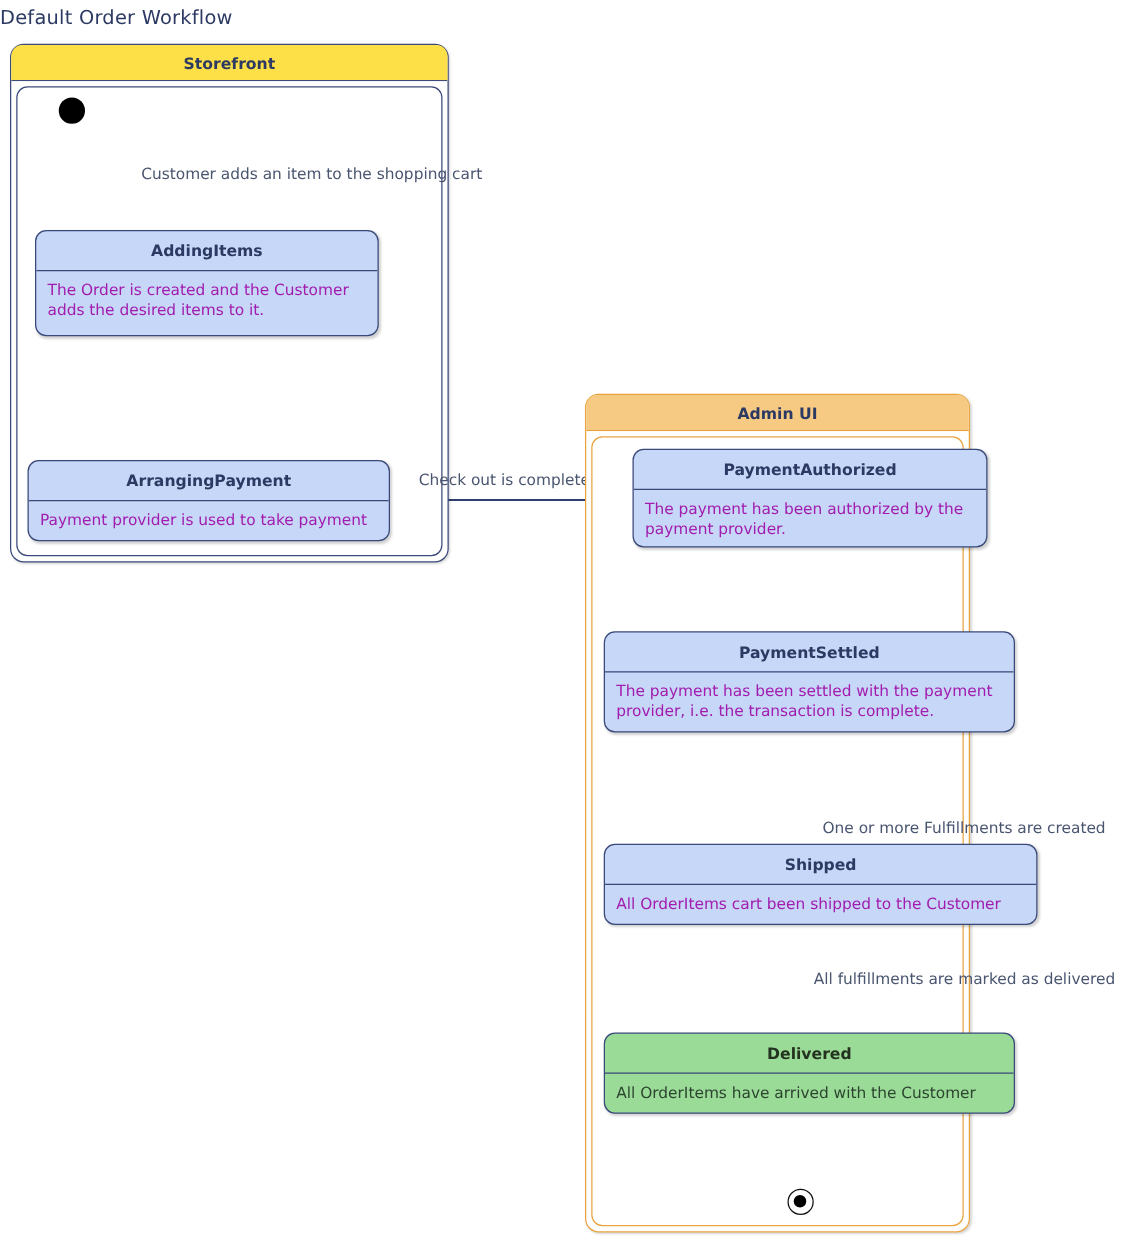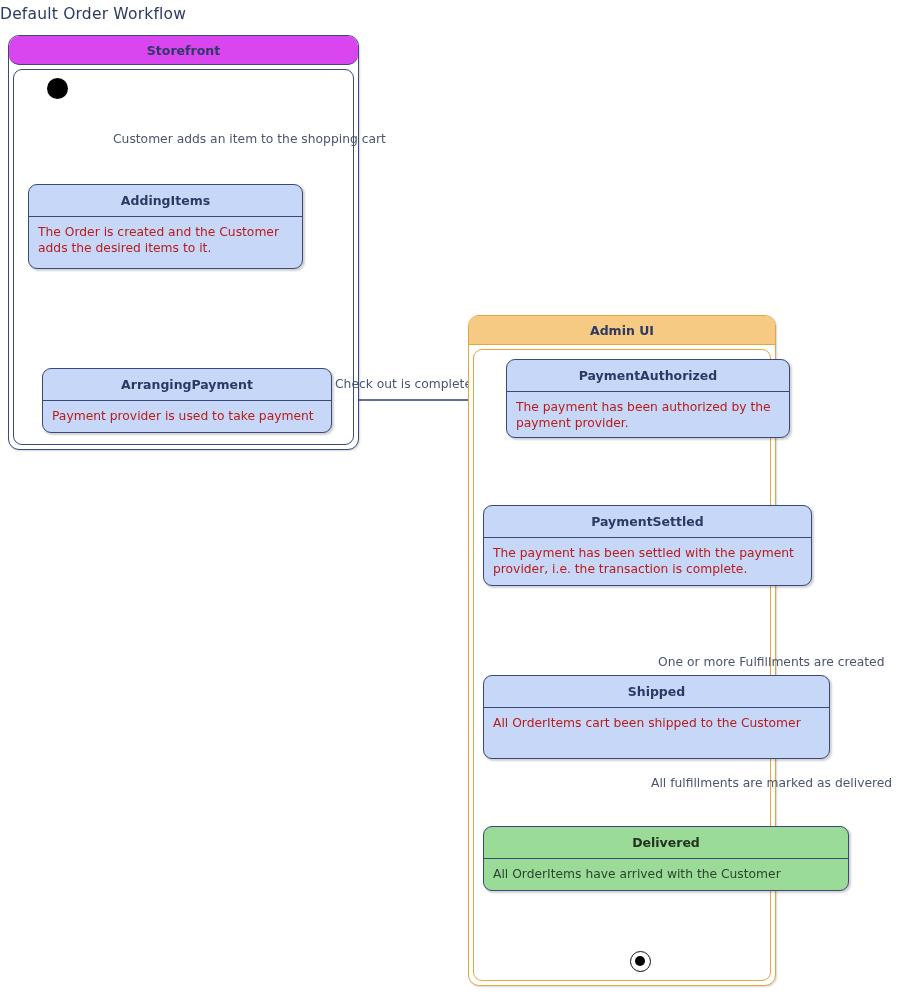--- a/index.html
+++ b/index.html
@@ -62,21 +62,21 @@
     position: absolute;
     left: 4px;
     right: 4px;
     top: 33px;
     bottom: 4px;
     background: #ffffff;
     border: 1.3px solid #3b4a7a;
     border-radius: 9px;
     box-sizing: border-box;
   }
-  .composite.blue > .comp-header { background: #d946ef; border-radius: 10px; }
+  .composite.blue > .comp-header { background: #fde047; }
   .composite.orange { border-color: #e9a440; }
   .composite.orange > .comp-header {
     background: #f7ca83;
     border-bottom-color: #e9a440;
   }
   .composite.orange > .comp-body { border-color: #e9a440; }
 
   
   .state {
     position: absolute;
@@ -91,21 +91,21 @@
     text-align: center;
     font-size: 12.5px;
     font-weight: bold;
     color: #2c3a63;
     padding: 8px 22px 8px;
     border-bottom: 1.5px solid #39497a;
     box-sizing: border-box;
   }
   .state .st-desc {
     font-size: 12.3px;
-    color: #b91c1c;
+    color: #a21caf;
     padding: 7px 9px 8px;
     line-height: 1.32;
     box-sizing: border-box;
   }
   .state.green { background: #9adb97; }
   .state.green .st-title { color: #24331f; }
   .state.green .st-desc { color: #2d4430; }
 
   
   .initial-node {
@@ -180,21 +180,21 @@
 
   <div class="initial-node" style="left:47px; top:78px;"></div>
 
   <div class="edge-label" style="left:113px; top:132px;">Customer adds an item to the shopping cart</div>
 
   <div class="state" style="left:28px; top:184px; width:275px; height:85px;">
     <div class="st-title">AddingItems</div>
     <div class="st-desc">The Order is created and the Customer adds the desired items to it.</div>
   </div>
 
-  <div class="state" style="left:22px; top:368px; width:290px; height:65px;margin-left:20px;">
+  <div class="state" style="left:22px; top:368px; width:290px; height:65px;">
     <div class="st-title">ArrangingPayment</div>
     <div class="st-desc">Payment provider is used to take payment</div>
   </div>
 
   <div class="edge-label" style="left:335px; top:377px;">Check out is completed</div>
 
   <div class="composite orange" style="left:468px; top:315px; width:308px; height:671px;">
     <div class="comp-header">Admin UI</div>
     <div class="comp-body"></div>
   </div>
@@ -204,27 +204,27 @@
     <div class="st-desc">The payment has been authorized by the payment provider.</div>
   </div>
 
   <div class="state" style="left:483px; top:505px; width:329px; height:81px;">
     <div class="st-title">PaymentSettled</div>
     <div class="st-desc">The payment has been settled with the payment provider, i.e. the transaction is complete.</div>
   </div>
 
   <div class="edge-label" style="left:658px; top:624px;margin-top:31px;">One or more Fulfillments are created</div>
 
-  <div class="state" style="left:483px; top:675px; width:347px; height:84px;">
+  <div class="state" style="left:483px; top:675px; width:347px; height:65px;">
     <div class="st-title">Shipped</div>
     <div class="st-desc">All OrderItems cart been shipped to the Customer</div>
   </div>
 
   <div class="edge-label" style="left:651px; top:776px;">All fulfillments are marked as delivered</div>
 
-  <div class="state green" style="left:483px; top:826px; width:366px; height:65px;">
+  <div class="state green" style="left:483px; top:826px; width:329px; height:65px;">
     <div class="st-title">Delivered</div>
     <div class="st-desc">All OrderItems have arrived with the Customer</div>
   </div>
 
   <div class="final-node" style="left:630px; top:951px;"></div>
 
 </div>
 
 </body></html>

